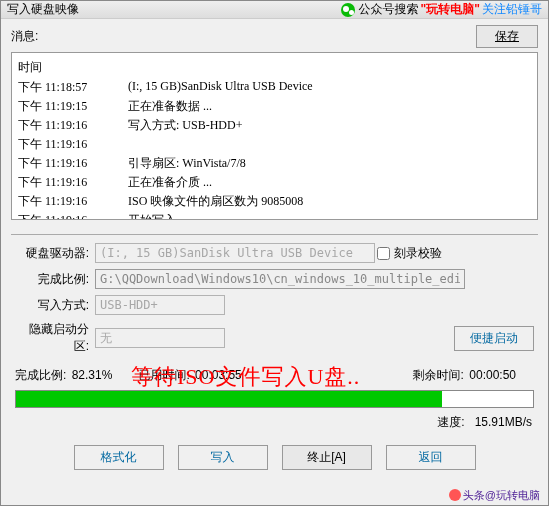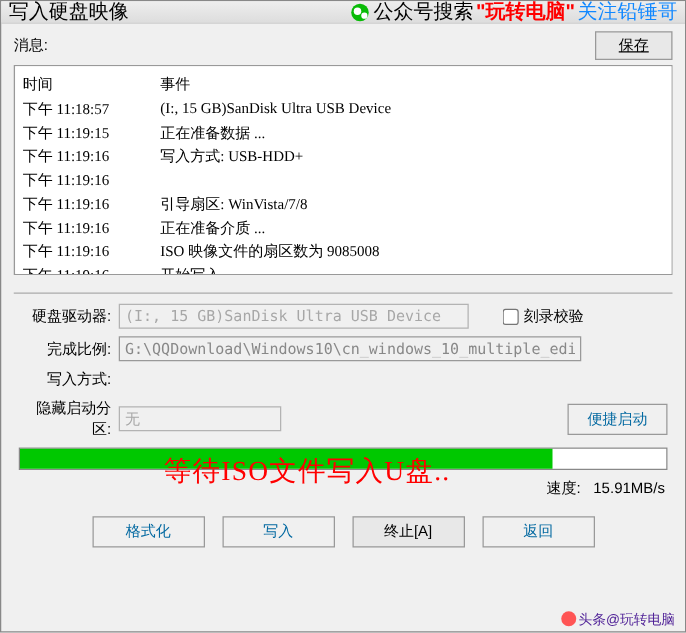--- a/index.html
+++ b/index.html
@@ -14,21 +14,21 @@
     .window {
       width: 549px;
       height: 506px;
       background: #f0f0f0;
       border: 1px solid #888;
       position: relative;
     }
     .titlebar {
       background: linear-gradient(#eee,#ddd);
       padding: 2px 6px;
-      font-size: 16px;
+      font-size: 12px;
       border-bottom: 1px solid #ccc;
       display: flex;
       justify-content: space-between;
       align-items: center;
       height: 18px;
     }
     .titlebar-right { display: flex; align-items: center; gap: 2px; }
     .wechat-icon {
       width: 14px; height: 14px;
       background: #09bb07; border-radius: 50%;
@@ -70,21 +70,21 @@
     }
     .form-label { width: 80px; text-align:right; padding-right:6px; }
     .select, .input {
       font-family: monospace;
       background:#fff; border:1px solid #999; padding:2px 4px; font-size:12px;
     }
     .select { width: 280px; height:20px; appearance:none; background-image: linear-gradient(45deg,transparent 50%,#555 50%),linear-gradient(135deg,#555 50%,transparent 50%); background-position: right 8px top 8px, right 4px top 8px; background-size:4px 4px; background-repeat:no-repeat;}
     .select.disabled, .input.disabled { background:#f0f0f0; color:#888; }
     .select.short{width:130px}
     .input { width: 370px; height:20px; }
-    .checkbox-wrap { display:flex; margin-left:27px; }
+    .checkbox-wrap { display:flex; margin-left:2px; }
     .checkbox-wrap input{margin-right:4px}
     .overlay-text {
       position:absolute;
       left: 130px; top: 361px;
       font-size: 22px;
       color: #f00;
       font-family: "SimSun","Microsoft YaHei";
       letter-spacing: 1px;
       z-index: 10;
       pointer-events:none;
@@ -133,21 +133,20 @@
   </div>
 
   <div class="header-row">
     <span>消息:</span>
     <button class="save-btn">保存</button>
   </div>
 
   <div class="log-box">
     <div class="log-head">
       <span class="col-time">时间</span>
-      <span class="col-event">事件</span>
     </div>
     <div class="log-row"><span class="col-time">下午 11:18:57</span><span class="col-event">(I:, 15 GB)SanDisk Ultra USB Device</span></div>
     <div class="log-row"><span class="col-time">下午 11:19:15</span><span class="col-event">正在准备数据 ...</span></div>
     <div class="log-row"><span class="col-time">下午 11:19:16</span><span class="col-event">写入方式: USB-HDD+</span></div>
     <div class="log-row"><span class="col-time">下午 11:19:16</span></div>
     <div class="log-row"><span class="col-time">下午 11:19:16</span><span class="col-event">引导扇区: WinVista/7/8</span></div>
     <div class="log-row"><span class="col-time">下午 11:19:16</span><span class="col-event">正在准备介质 ...</span></div>
     <div class="log-row"><span class="col-time">下午 11:19:16</span><span class="col-event">ISO 映像文件的扇区数为 9085008</span></div>
     <div class="log-row"><span class="col-time">下午 11:19:16</span><span class="col-event">开始写入 ...</span></div>
   </div>
@@ -162,30 +161,36 @@
         <input type="checkbox" style="">
         <span>刻录校验</span>
       </label>
     </div>
     <div class="form-row">
       <span class="form-label">完成比例:</span>
       <input class="input disabled" readonly="" value="G:\QQDownload\Windows10\cn_windows_10_multiple_editions_ver" style="">
     </div>
     <div class="form-row">
       <span class="form-label">写入方式:</span>
+      <select class="select short disabled" disabled=""><option>USB-HDD+</option></select>
     </div>
     <div class="form-row">
       <span class="form-label">隐藏启动分区:</span>
       <select class="select short disabled" disabled=""><option>无</option></select>
       <button class="btn disabled" style="margin-left:auto;width:80px">便捷启动</button>
     </div>
   </div>
 
   <div class="overlay-text">等待ISO文件写入U盘..</div>
 
+  <div class="stats-row">
+    <span class="grp"><span class="lbl">完成比例:</span> <span>82.31%</span></span>
+    <span class="grp"><span class="lbl">已用时间:</span> <span>00:03:55</span></span>
+    <span class="grp" style="margin-left:auto"><span class="lbl">剩余时间:</span> <span>00:00:50</span></span>
+  </div>
 
   <div class="progress-wrap">
     <div class="progress-fill" id="pfill" style="width: 82.31%;"></div>
   </div>
 
   <div class="speed-row">
     <span>速度:</span>&nbsp;&nbsp;
     <span>15.91MB/s</span>
   </div>
 

